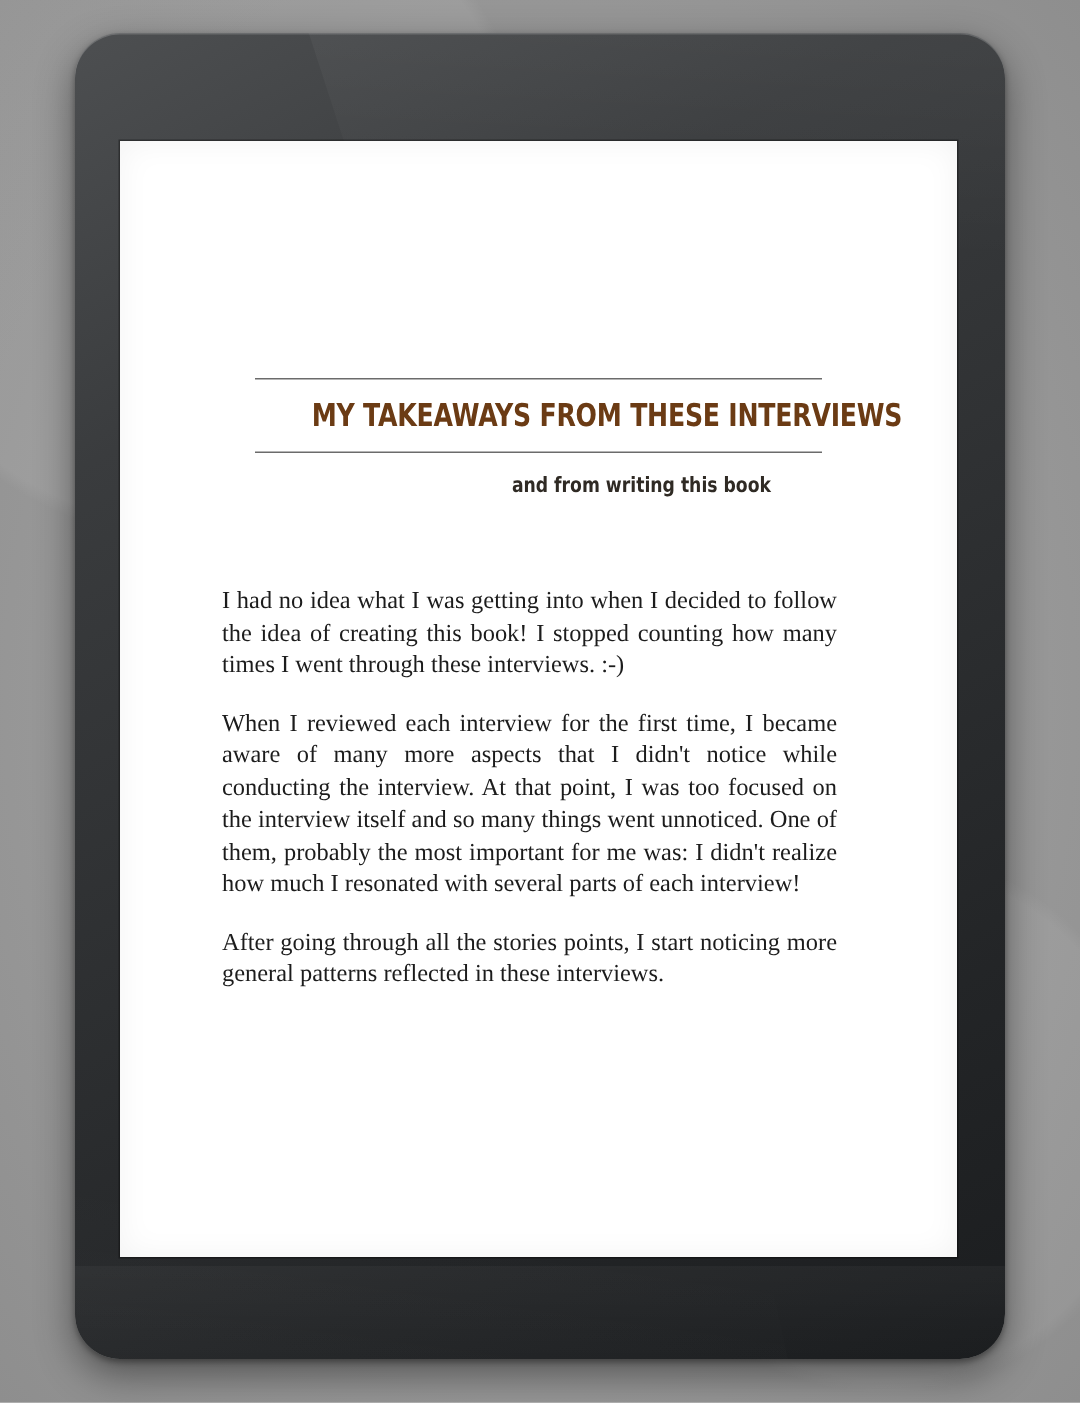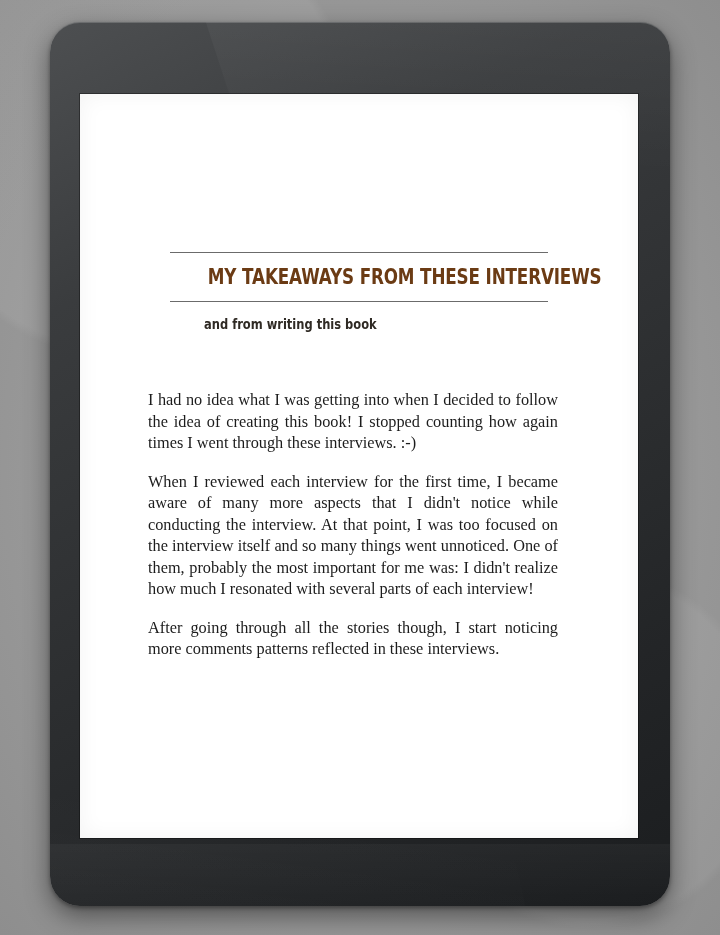--- a/index.html
+++ b/index.html
@@ -81,21 +81,21 @@
     width: 558px;
     height: 744px;
     padding: 0;
   }
 
   .heading-block {
     position: absolute;
     left: 90px;
     top: 158px;
     width: 378px;
-    text-align: left;
+    text-align: right;
   }
   .rule {
     height: 1px;
     background: #6b6b6b;
     width: 100%;
   }
   .rule.bottom { background: #6b6b6b; }
 
   .chapter-title {
     font-family: "DejaVu Sans", sans-serif;
@@ -163,20 +163,20 @@
     <div id="page">
 
       <div class="heading-block">
         <div class="rule"></div>
         <div class="chapter-title">MY TAKEAWAYS FROM THESE INTERVIEWS</div>
         <div class="rule bottom"></div>
         <div class="chapter-subtitle">and from writing this book</div>
       </div>
 
       <div id="body-copy">
-        <p>I had no idea what I was getting into when I decided to follow the idea of creating this book! I stopped counting how again times I went through these interviews. :-)</p>
+        <p>I had no idea what I was getting into when I decided to follow the idea of creating this book! I stopped counting how many times I went through these interviews. :-)</p>
         <p>When I reviewed each interview for the first time, I became aware of many more aspects that I didn't notice while conducting the interview. At that point, I was too focused on the interview itself and so many things went unnoticed. One of them, probably the most important for me was: I didn't realize how much I resonated with several parts of each interview!</p>
-        <p>After going through all the stories though, I start noticing more comments patterns reflected in these interviews.</p>
+        <p>After going through all the stories points, I start noticing more general patterns reflected in these interviews.</p>
       </div>
 
     </div>
   </div>
 </div>
 
 </body></html>

